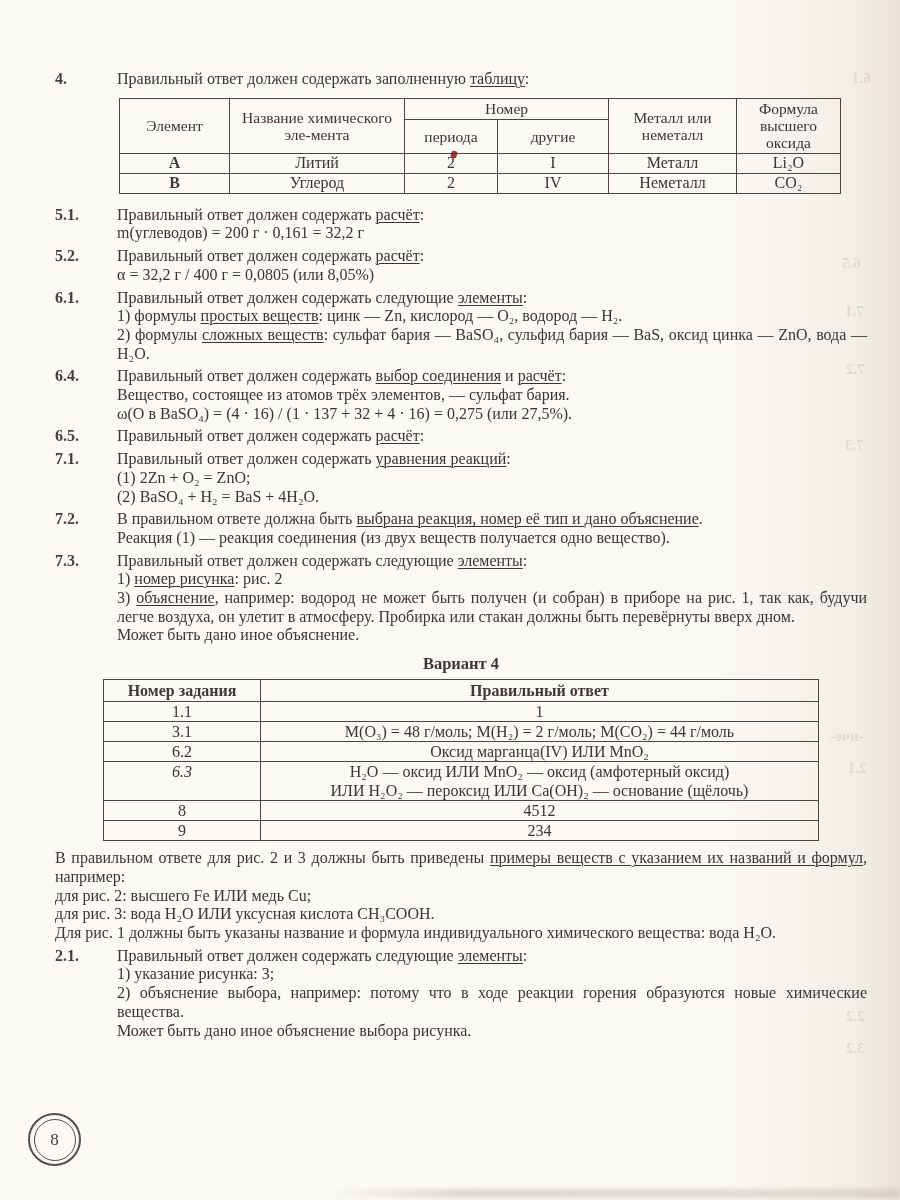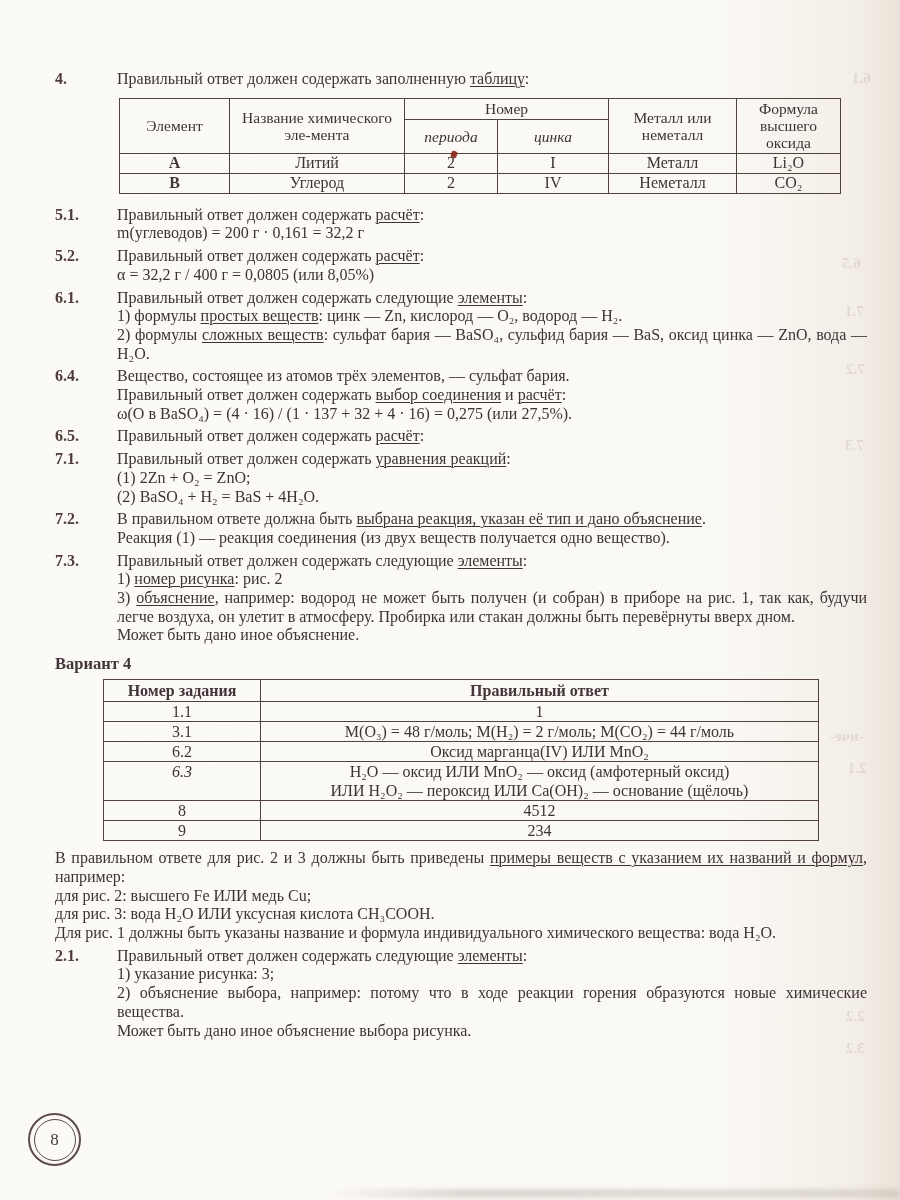--- a/index.html
+++ b/index.html
@@ -14,33 +14,33 @@
   .inum{flex:0 0 62px;width:62px;font-weight:bold;color:#503c38;font-size:16px;line-height:18.7px;}
   .ibody{flex:1;font-size:16px;line-height:18.7px;}
   .para{text-align:justify;text-align-last:left;}
   .u{text-decoration:underline;text-underline-offset:2px;text-decoration-thickness:1px;}
 
   
   .etable{border-collapse:collapse;table-layout:fixed;width:721px;margin:9px 0 8px 2px;}
   .etable th,.etable td{border:1px solid #52413c;text-align:center;vertical-align:middle;
     font-weight:normal;font-size:15.5px;padding:0 2px;}
   .etable thead tr.r1 th{height:20px;line-height:17px;}
-  .etable thead tr.r2 th{height:33px;line-height:17px;font-style:italic;}
+  .etable thead tr.r2 th{height:33px;line-height:17px;}
   .etable td{height:19px;line-height:18px;font-size:16px;}
   .etable .bcell{font-weight:bold;color:#45373a;}
 
   
   .vtable{border-collapse:collapse;table-layout:fixed;width:715px;margin:6px 0 8px 48px;border-radius:14px;}
   .vtable th,.vtable td{border:1px solid #52413c;text-align:center;vertical-align:middle;
     font-size:16px;padding:0 3px;}
   .vtable th{font-weight:bold;height:21px;line-height:19px;color:#43363a;}
   .vtable td{height:19px;line-height:19px;}
   .vtable td .ln{line-height:19px;}
 
-  .variant-heading{text-align:left;font-size:16.5px;font-weight:bold;
+  .variant-heading{text-align:center;font-size:16.5px;font-weight:bold;
     margin:9px 0 0 0;color:#43363a;line-height:19px;}
 
   
   .page-number-badge{position:absolute;left:28px;top:1113px;width:49px;height:49px;
     border:2.5px solid #5c4b46;border-radius:50%;display:flex;align-items:center;justify-content:center;background:transparent;}
   .inner-ring{width:40px;height:40px;border:1.5px solid #5c4b46;border-radius:50%;
     display:flex;align-items:center;justify-content:center;font-size:17px;color:#45383b;}
 
   
   .ghost{position:absolute;transform:scaleX(-1);color:#8d6f6d;opacity:0.17;
@@ -74,21 +74,21 @@
               <thead>
                 <tr class="r1">
                   <th rowspan="2">Элемент</th>
                   <th rowspan="2">Название химического эле-мента</th>
                   <th colspan="2">Номер</th>
                   <th rowspan="2">Металл или неметалл</th>
                   <th rowspan="2">Формула высшего оксида</th>
                 </tr>
                 <tr class="r2">
                   <th>периода</th>
-                  <th>цинка</th>
+                  <th>другие</th>
                 </tr>
               </thead>
               <tbody>
                 <tr>
                   <td class="bcell">A</td>
                   <td>Литий</td>
                   <td>2</td>
                   <td>I</td>
                   <td>Металл</td>
                   <td>Li₂O</td>
@@ -123,43 +123,43 @@
           <div class="inum">6.1.</div>
           <div class="ibody">
             <div class="para"><span>Правильный ответ должен содержать следующие </span><span class="u">элементы</span><span>:</span></div>
             <div class="para"><span>1) формулы </span><span class="u">простых веществ</span><span>: цинк — Zn, кислород — O₂, водород — H₂.</span></div>
             <div class="para"><span>2) формулы </span><span class="u">сложных веществ</span><span>: сульфат бария — BaSO₄, сульфид бария — BaS, оксид цинка — ZnO, вода — H₂O.</span></div>
           </div>
         </div>
         <div class="item">
           <div class="inum">6.4.</div>
           <div class="ibody">
+            <div class="para"><span>Правильный ответ должен содержать </span><span class="u">выбор соединения</span><span> и </span><span class="u">расчёт</span><span>:</span></div>
             <div class="para"><span>Вещество, состоящее из атомов трёх элементов, — сульфат бария.</span></div>
-            <div class="para"><span>Правильный ответ должен содержать </span><span class="u">выбор соединения</span><span> и </span><span class="u">расчёт</span><span>:</span></div>
             <div class="para"><span>ω(O в BaSO₄) = (4 · 16) / (1 · 137 + 32 + 4 · 16) = 0,275 (или 27,5%).</span></div>
           </div>
         </div>
         <div class="item">
           <div class="inum">6.5.</div>
           <div class="ibody">
             <div class="para"><span>Правильный ответ должен содержать </span><span class="u">расчёт</span><span>:</span></div>
           </div>
         </div>
         <div class="item">
           <div class="inum">7.1.</div>
           <div class="ibody">
             <div class="para"><span>Правильный ответ должен содержать </span><span class="u">уравнения реакций</span><span>:</span></div>
             <div class="para"><span>(1) 2Zn + O₂ = ZnO;</span></div>
             <div class="para"><span>(2) BaSO₄ + H₂ = BaS + 4H₂O.</span></div>
           </div>
         </div>
         <div class="item">
           <div class="inum">7.2.</div>
           <div class="ibody">
-            <div class="para"><span>В правильном ответе должна быть </span><span class="u">выбрана реакция, указан её тип и дано объяснение</span><span>.</span></div>
+            <div class="para"><span>В правильном ответе должна быть </span><span class="u">выбрана реакция, номер её тип и дано объяснение</span><span>.</span></div>
             <div class="para"><span>Реакция (1) — реакция соединения (из двух веществ получается одно вещество).</span></div>
           </div>
         </div>
         <div class="item">
           <div class="inum">7.3.</div>
           <div class="ibody">
             <div class="para"><span>Правильный ответ должен содержать следующие </span><span class="u">элементы</span><span>:</span></div>
             <div class="para"><span>1) </span><span class="u">номер рисунка</span><span>: рис. 2</span></div>
             <div class="para"><span>3) </span><span class="u">объяснение</span><span>, например: водород не может быть получен (и собран) в приборе на рис. 1, так как, будучи легче воздуха, он улетит в атмосферу. Пробирка или стакан должны быть перевёрнуты вверх дном.</span></div>
             <div class="para"><span>Может быть дано иное объяснение.</span></div>

